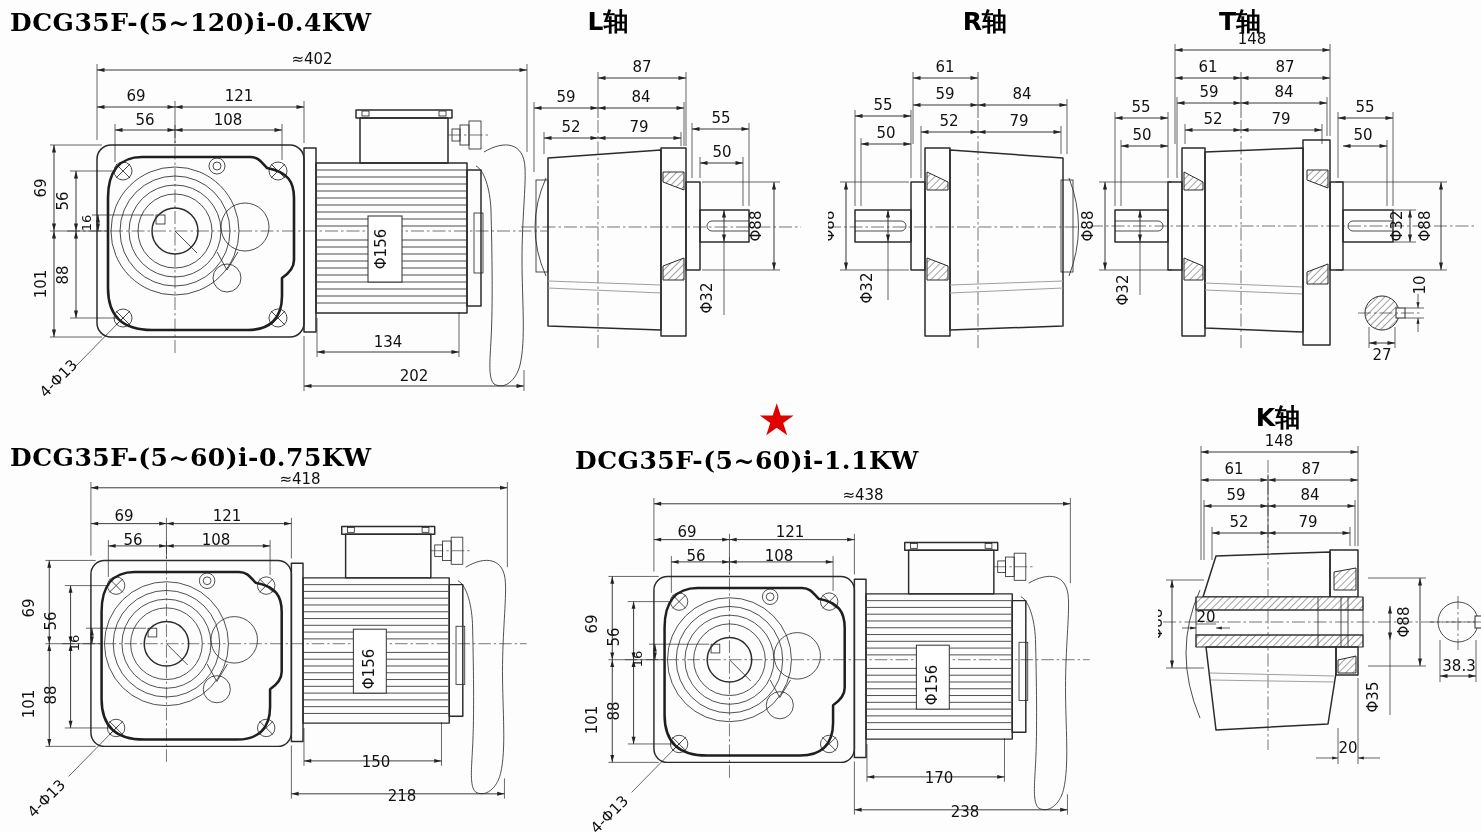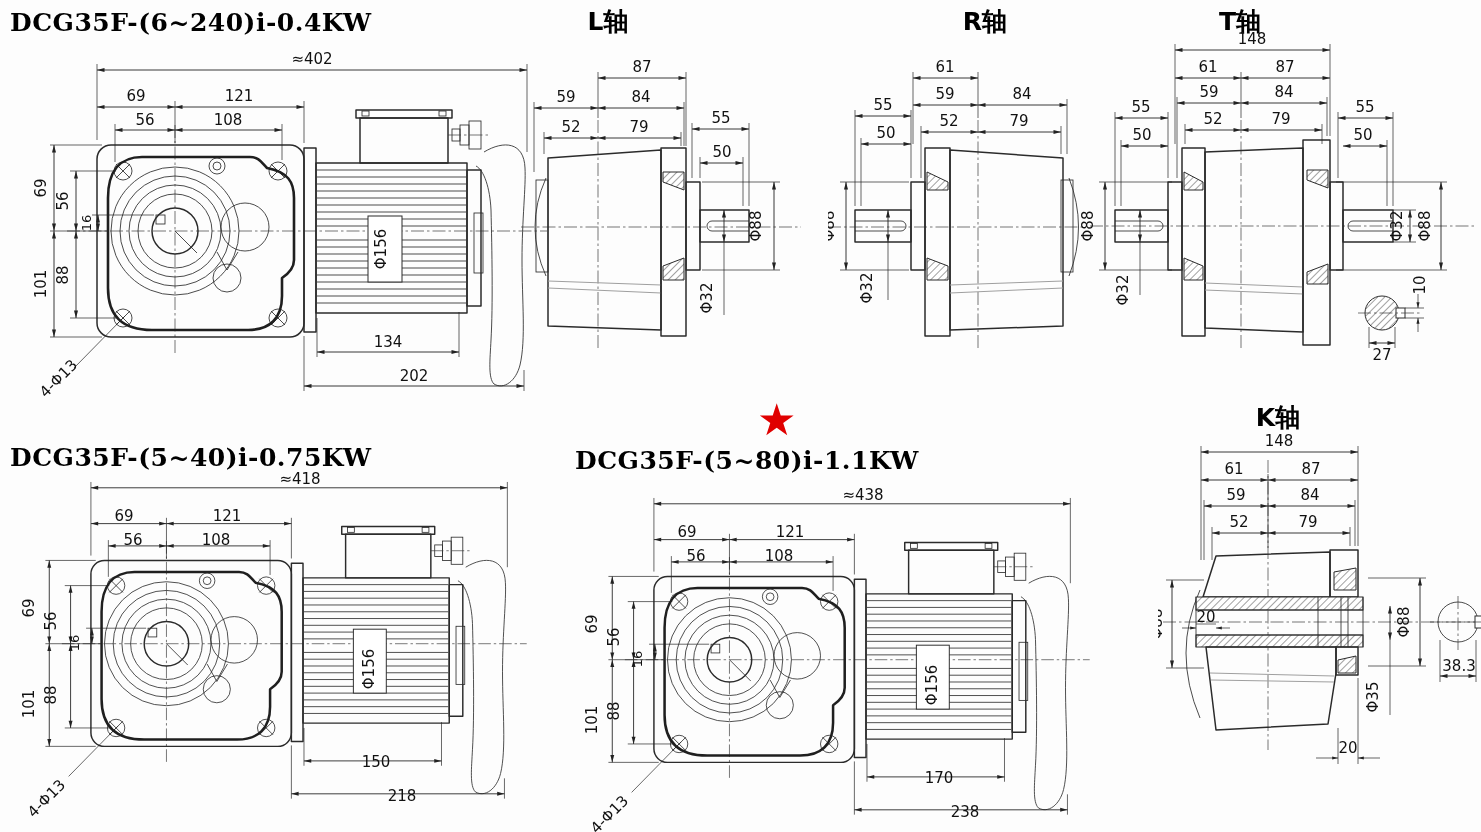--- a/index.html
+++ b/index.html
@@ -127,23 +127,23 @@
           <line class="ext" x1="447" y1="312" x2="447" y2="357"></line>
       <line class="dm" x1="305" y1="352" x2="447" y2="352"></line>
       <line class="ext" x1="292" y1="336" x2="292" y2="391"></line>
           <line class="ext" x1="512" y1="370" x2="512" y2="391"></line>
       <line class="dm" x1="292" y1="386" x2="512" y2="386"></line>
     </g>
   </symbol>
 </defs>
 </svg>
 
-<div class="cad-title" style="left:10px;top:8px">DCG35F-(6~240)i-0.4KW</div>
-<div class="cad-title" style="left:10px;top:443px">DCG35F-(5~40)i-0.75KW</div>
-<div class="cad-title" style="left:575px;top:446px">DCG35F-(5~80)i-1.1KW</div>
+<div class="cad-title" style="left:10px;top:8px">DCG35F-(5~120)i-0.4KW</div>
+<div class="cad-title" style="left:10px;top:443px">DCG35F-(5~60)i-0.75KW</div>
+<div class="cad-title" style="left:575px;top:446px">DCG35F-(5~60)i-1.1KW</div>
 <div class="star" style="left:757px;top:398px">★</div>
 
 <div class="view" style="left:12px;top:0">
 <svg width="545" height="412" viewBox="0 0 545 412">
   <use href="#sym-assembly"></use>
   <g>
     <text x="300" y="64">≈402</text>
     <text x="124" y="101">69</text>
     <text x="227" y="101">121</text>
     <text x="133" y="125">56</text>

